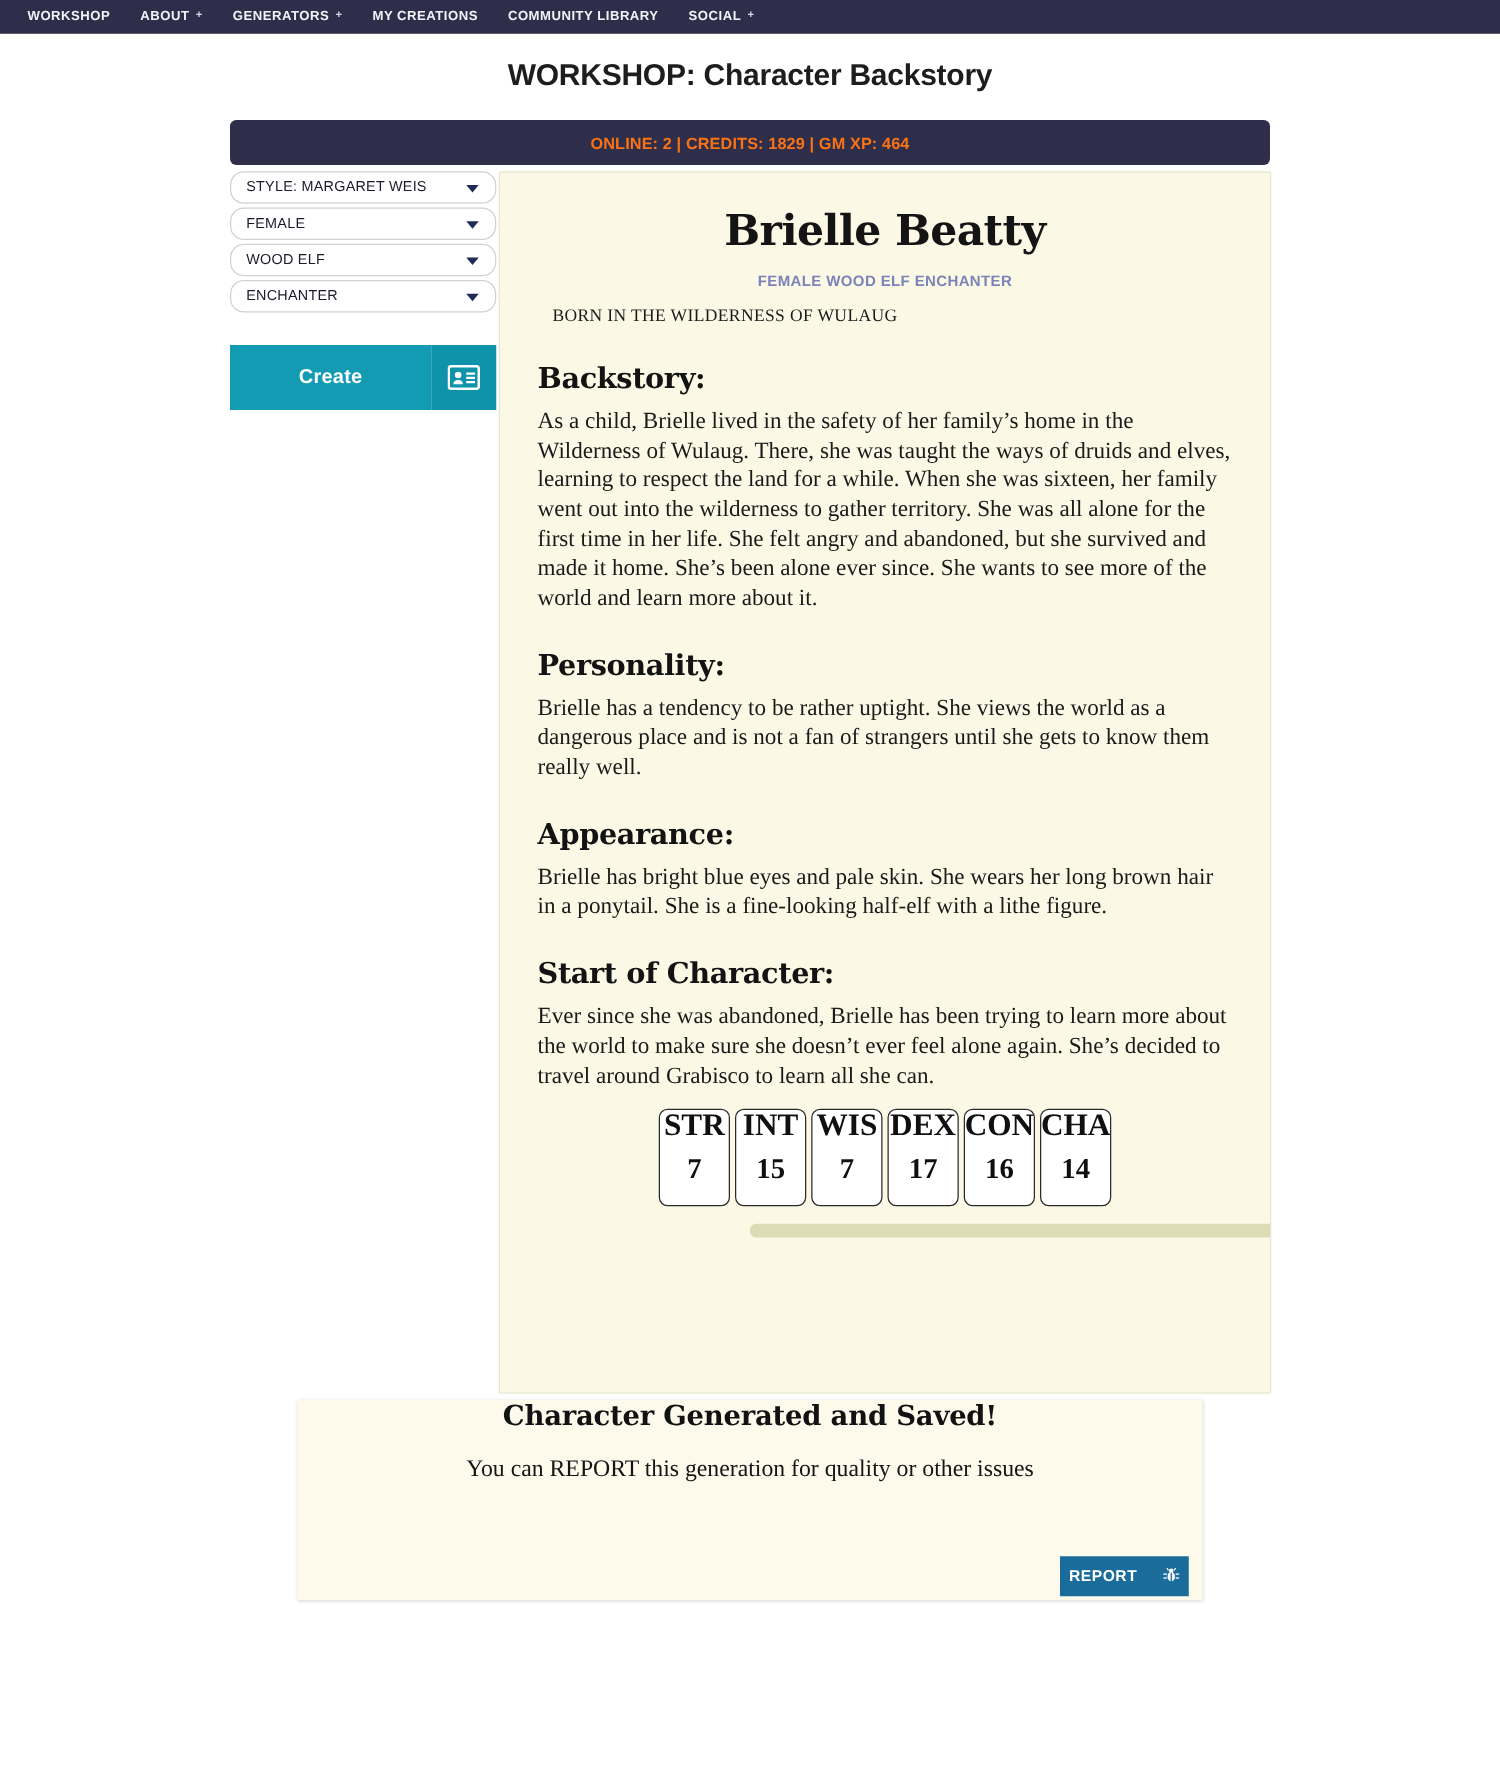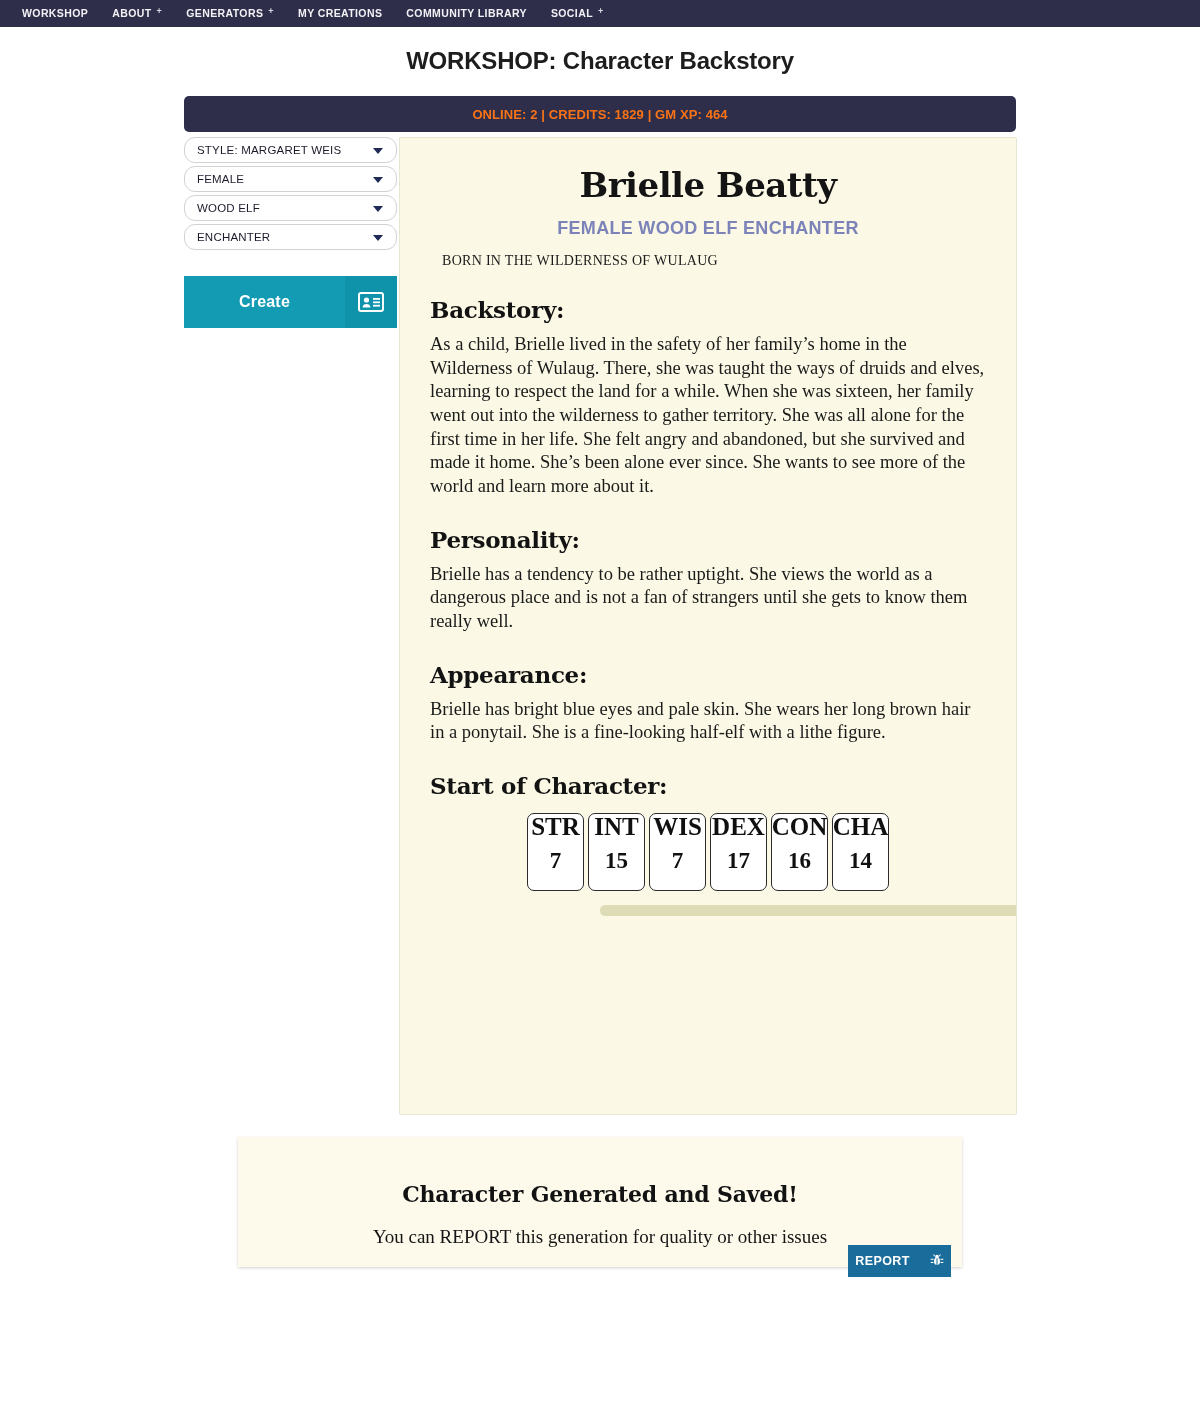--- a/index.html
+++ b/index.html
@@ -154,21 +154,21 @@
     text-align: center;
     font-family: "DejaVu Serif", serif;
     font-weight: bold;
     font-size: 34px;
     color: #141414;
     letter-spacing: -0.5px;
     line-height: 1.15;
   }
   .char-sub {
     text-align: center;
-    font-size: 18px;
+    font-size: 12px;
     font-weight: bold;
     color: #7b83b9;
     letter-spacing: 0.3px;
     margin-top: 13px;
   }
   .char-born {
     font-family: "Liberation Serif", serif;
     font-size: 14px;
     color: #1b1b1b;
     letter-spacing: 0.3px;
@@ -225,26 +225,25 @@
 
   
   .notify-wrap {
     position: relative;
     width: 1200px;
     margin-top: 8px;
   }
   .notify {
     position: absolute;
     left: 238px;
-    top: 17px;
+    top: 0;
     width: 724px;
-    height: 130px;
+    height: 160px;
     background: #fdfaec;
     box-shadow: 0 1px 3px rgba(0,0,0,0.18);
-    padding-top: 44px;
   }
   .notify-title {
     text-align: center;
     font-family: "DejaVu Serif", serif;
     font-weight: bold;
     font-size: 22px;
     color: #121212;
     letter-spacing: -0.2px;
   }
   .notify-sub {
@@ -355,20 +354,21 @@
       <div class="section-head">Backstory:</div>
       <div class="section-body">As a child, Brielle lived in the safety of her family’s home in the Wilderness of Wulaug. There, she was taught the ways of druids and elves, learning to respect the land for a while. When she was sixteen, her family went out into the wilderness to gather territory. She was all alone for the first time in her life. She felt angry and abandoned, but she survived and made it home. She’s been alone ever since. She wants to see more of the world and learn more about it.</div>
 
       <div class="section-head">Personality:</div>
       <div class="section-body">Brielle has a tendency to be rather uptight. She views the world as a dangerous place and is not a fan of strangers until she gets to know them really well.</div>
 
       <div class="section-head">Appearance:</div>
       <div class="section-body">Brielle has bright blue eyes and pale skin. She wears her long brown hair in a ponytail. She is a fine-looking half-elf with a lithe figure.</div>
 
       <div class="section-head">Start of Character:</div>
+      <div class="section-body">Ever since she was abandoned, Brielle has been trying to learn more about the world to make sure she doesn’t ever feel alone again. She’s decided to travel around Grabisco to learn all she can.</div>
 
       <div class="stats-row">
         <div class="stat-box">
           <span class="stat-label">STR</span>
           <span class="stat-value">7</span>
         </div>
         <div class="stat-box">
           <span class="stat-label">INT</span>
           <span class="stat-value">15</span>
         </div>

